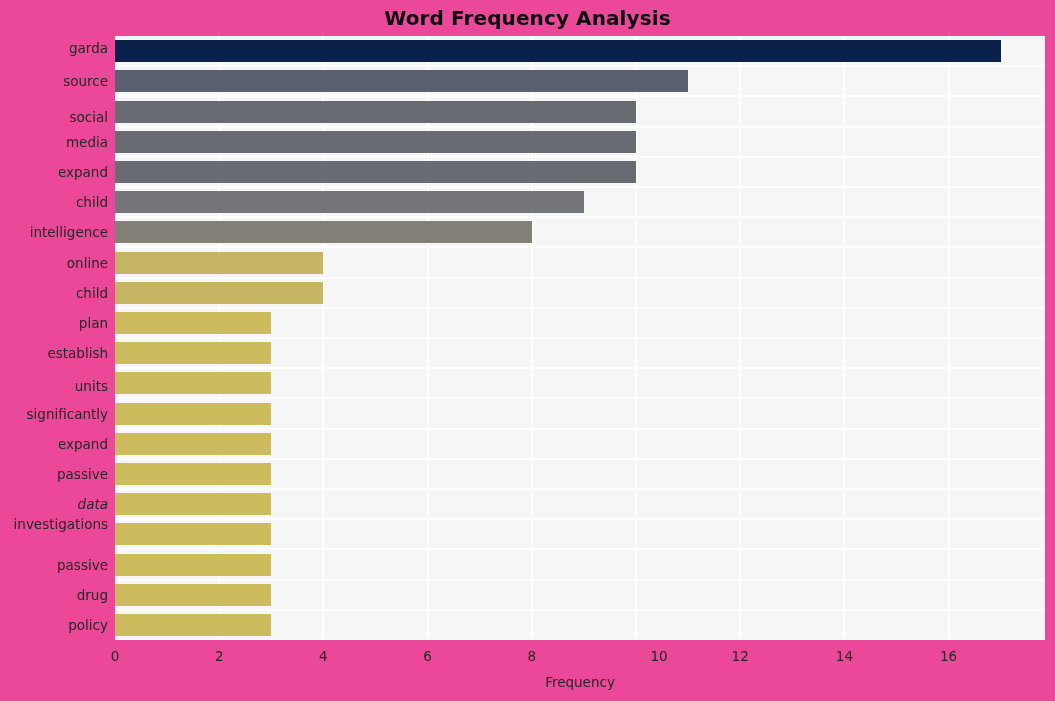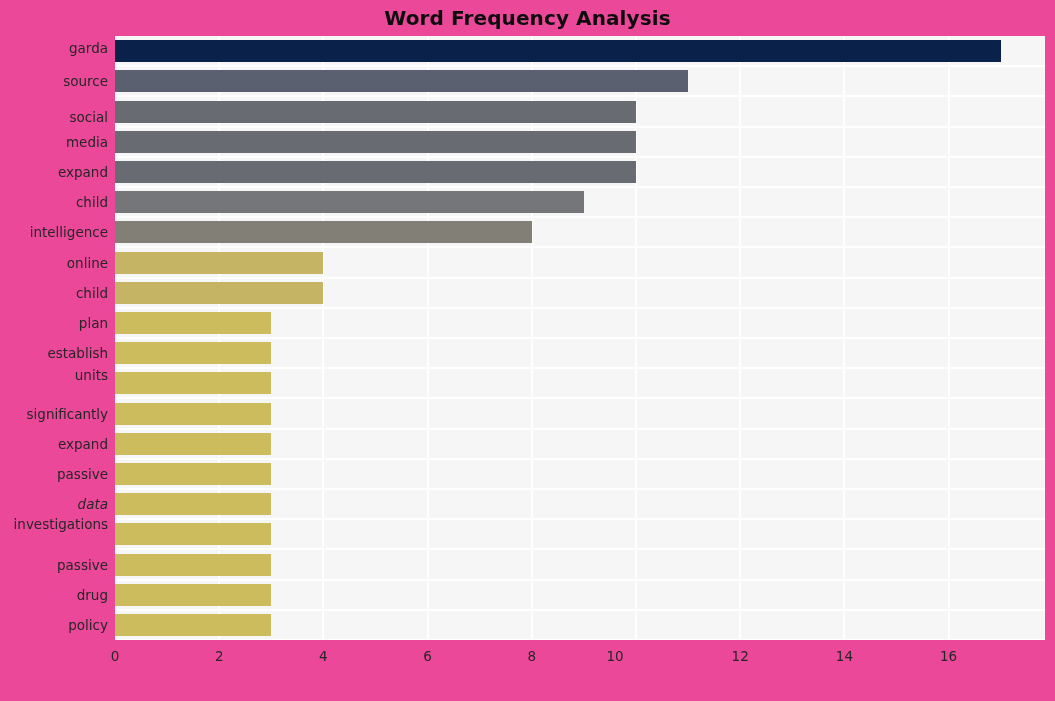--- a/index.html
+++ b/index.html
@@ -174,37 +174,38 @@
       <div class="ylabel" style="top: 34.3px; color: rgb(38, 38, 38);">source</div>
       <div class="ylabel" style="top: 70px; color: rgb(38, 38, 38);">social</div>
       <div class="ylabel" style="top: 94.7px; color: rgb(38, 38, 38);">media</div>
       <div class="ylabel" style="top: 124.9px; color: rgb(38, 38, 38);">expand</div>
       <div class="ylabel" style="top: 155.1px; color: rgb(38, 38, 38);">child</div>
       <div class="ylabel" style="top: 185.3px; color: rgb(38, 38, 38);">intelligence</div>
       <div class="ylabel" style="top: 215.5px; color: rgb(38, 38, 38);">online</div>
       <div class="ylabel" style="top: 245.7px; color: rgb(38, 38, 38);">child</div>
       <div class="ylabel" style="top: 275.9px; color: rgb(38, 38, 38);">plan</div>
       <div class="ylabel" style="top: 306.1px; color: rgb(38, 38, 38);">establish</div>
-      <div class="ylabel" style="top: 328px; color: rgb(38, 38, 38);">units</div>
+      <div class="ylabel" style="top: 339px; color: rgb(38, 38, 38);">units</div>
       <div class="ylabel" style="top: 366.5px; color: rgb(38, 38, 38);">significantly</div>
       <div class="ylabel" style="top: 396.7px; color: rgb(38, 38, 38);">expand</div>
       <div class="ylabel" style="top: 426.9px; color: rgb(38, 38, 38);">passive</div>
       <div class="ylabel" style="top: 457.1px; color: rgb(38, 38, 38); font-style: italic;">data</div>
       <div class="ylabel" style="top: 477px; color: rgb(38, 38, 38);">investigations</div>
       <div class="ylabel" style="top: 517.5px; color: rgb(38, 38, 38);">passive</div>
       <div class="ylabel" style="top: 547.7px; color: rgb(38, 38, 38);">drug</div>
       <div class="ylabel" style="top: 577.9px; color: rgb(38, 38, 38); padding-left: 14px;">policy</div>
     </div>
 
   <div id="x-axis-labels">
       <div class="xlabel" style="left: 115px; color: rgb(38, 38, 38);">0</div>
       <div class="xlabel" style="left: 219.202px; color: rgb(38, 38, 38);">2</div>
       <div class="xlabel" style="left: 323.403px; color: rgb(38, 38, 38);">4</div>
       <div class="xlabel" style="left: 427.605px; color: rgb(38, 38, 38);">6</div>
       <div class="xlabel" style="left: 531.807px; color: rgb(38, 38, 38);">8</div>
-      <div class="xlabel" style="left: 615px; color: rgb(38, 38, 38);">10</div>
+      <div class="xlabel" style="left: 659px; color: rgb(38, 38, 38);">10</div>
       <div class="xlabel" style="left: 740.21px; color: rgb(38, 38, 38);">12</div>
       <div class="xlabel" style="left: 844.412px; color: rgb(38, 38, 38);">14</div>
       <div class="xlabel" style="left: 948.613px; color: rgb(38, 38, 38);">16</div>
     </div>
 
+  <div id="x-axis-title">Frequency</div>
 
 </div>
 
 </body></html>

